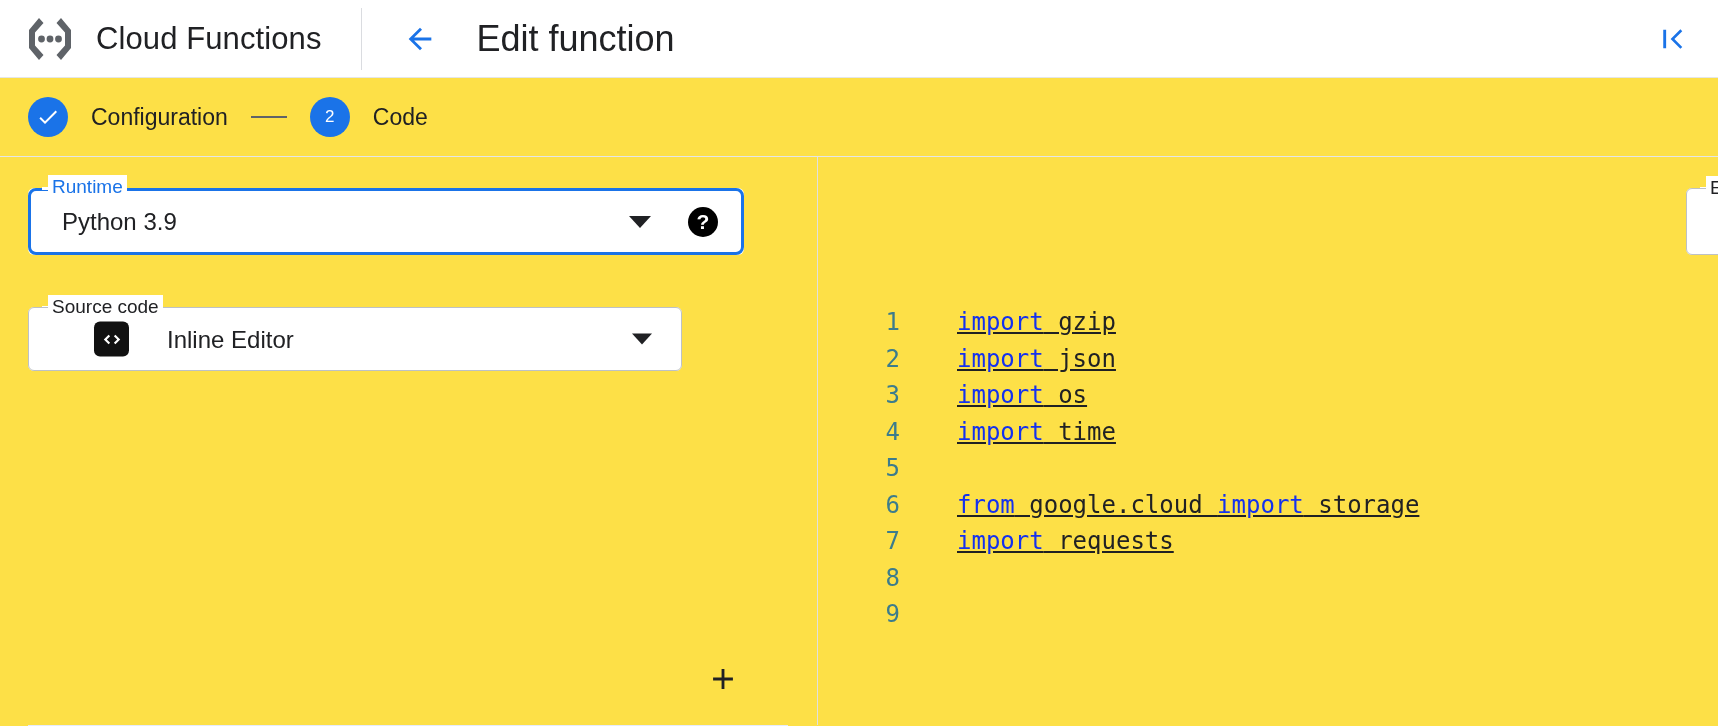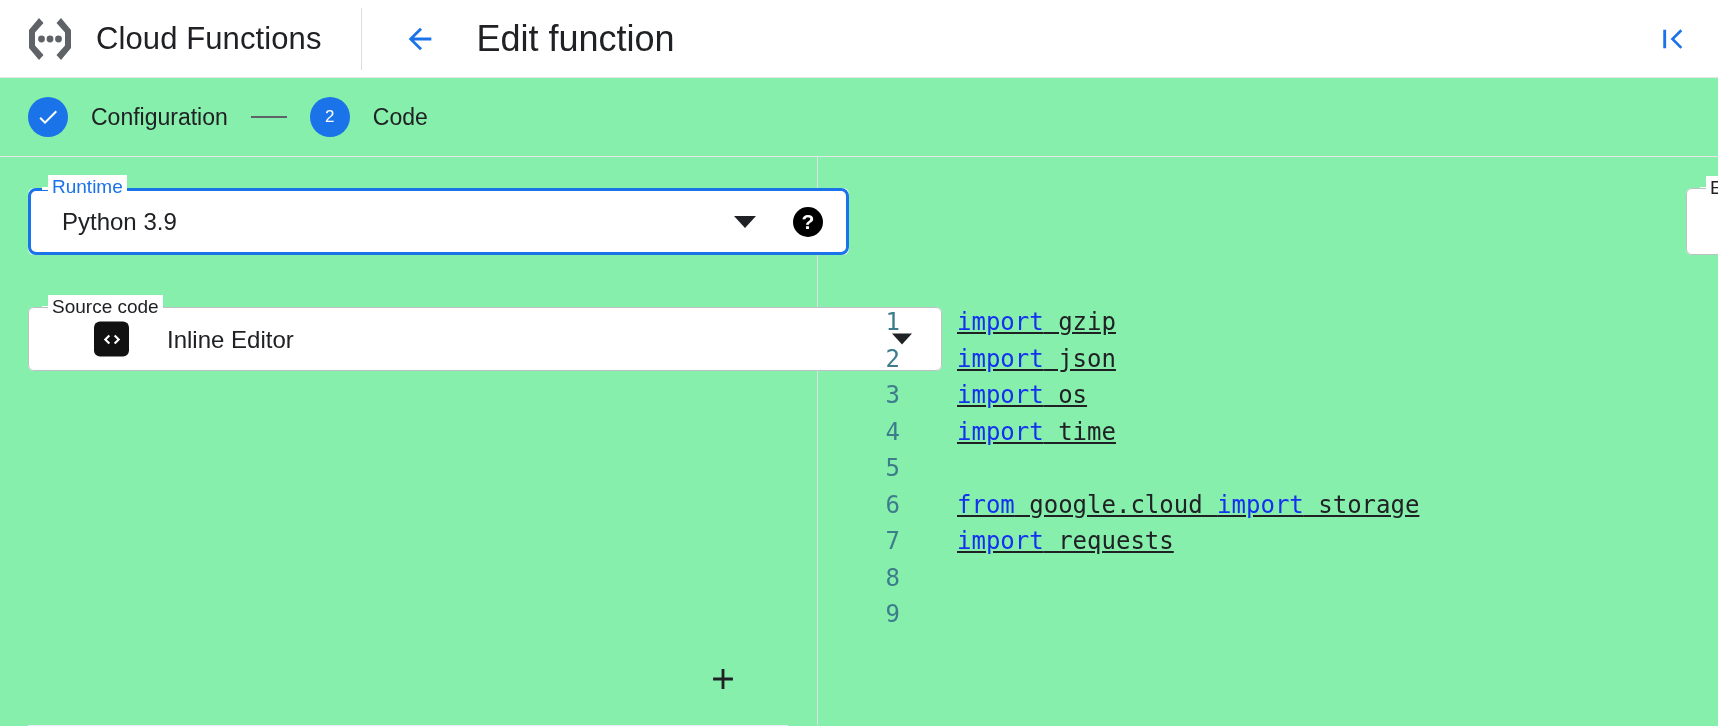--- a/index.html
+++ b/index.html
@@ -12,21 +12,21 @@
     height: 726px;
     overflow: hidden;
     font-family: "Liberation Sans", sans-serif;
     color: #202124;
     -webkit-font-smoothing: antialiased;
   }
   .page {
     position: relative;
     width: 1718px;
     height: 726px;
-    background: #86efac;
+    background: #fde047;
   }
 
   
   .topbar {
     position: relative;
     height: 78px;
     display: flex;
     align-items: center;
     border-bottom: 1px solid #e4e6e8;
     background: #fff;
@@ -224,41 +224,41 @@
     justify-content: center;
     cursor: pointer;
     line-height: 1;
   }
 
   
   #runtime-field {
     position: absolute;
     left: 28px;
     top: 31px;
-    width: 821px;
+    width: 716px;
     height: 67px;
   }
   #runtime-field .field-caret { right: 93px; }
   #runtime-field .help-icon { right: 26px; }
 
   
   #entrypoint-field {
     position: absolute;
     left: 868px;
     top: 31px;
     width: 800px;
     height: 67px;
   }
 
   
   #sourcecode-field {
     position: absolute;
     left: 28px;
     top: 150px;
-    width: 914px;
+    width: 654px;
     height: 64px;
   }
   #sourcecode-field .field-caret {
     right: 30px;
     border-left-width: 10px;
     border-right-width: 10px;
     border-top-width: 11px;
   }
   .inline-editor-row {
     position: absolute;

